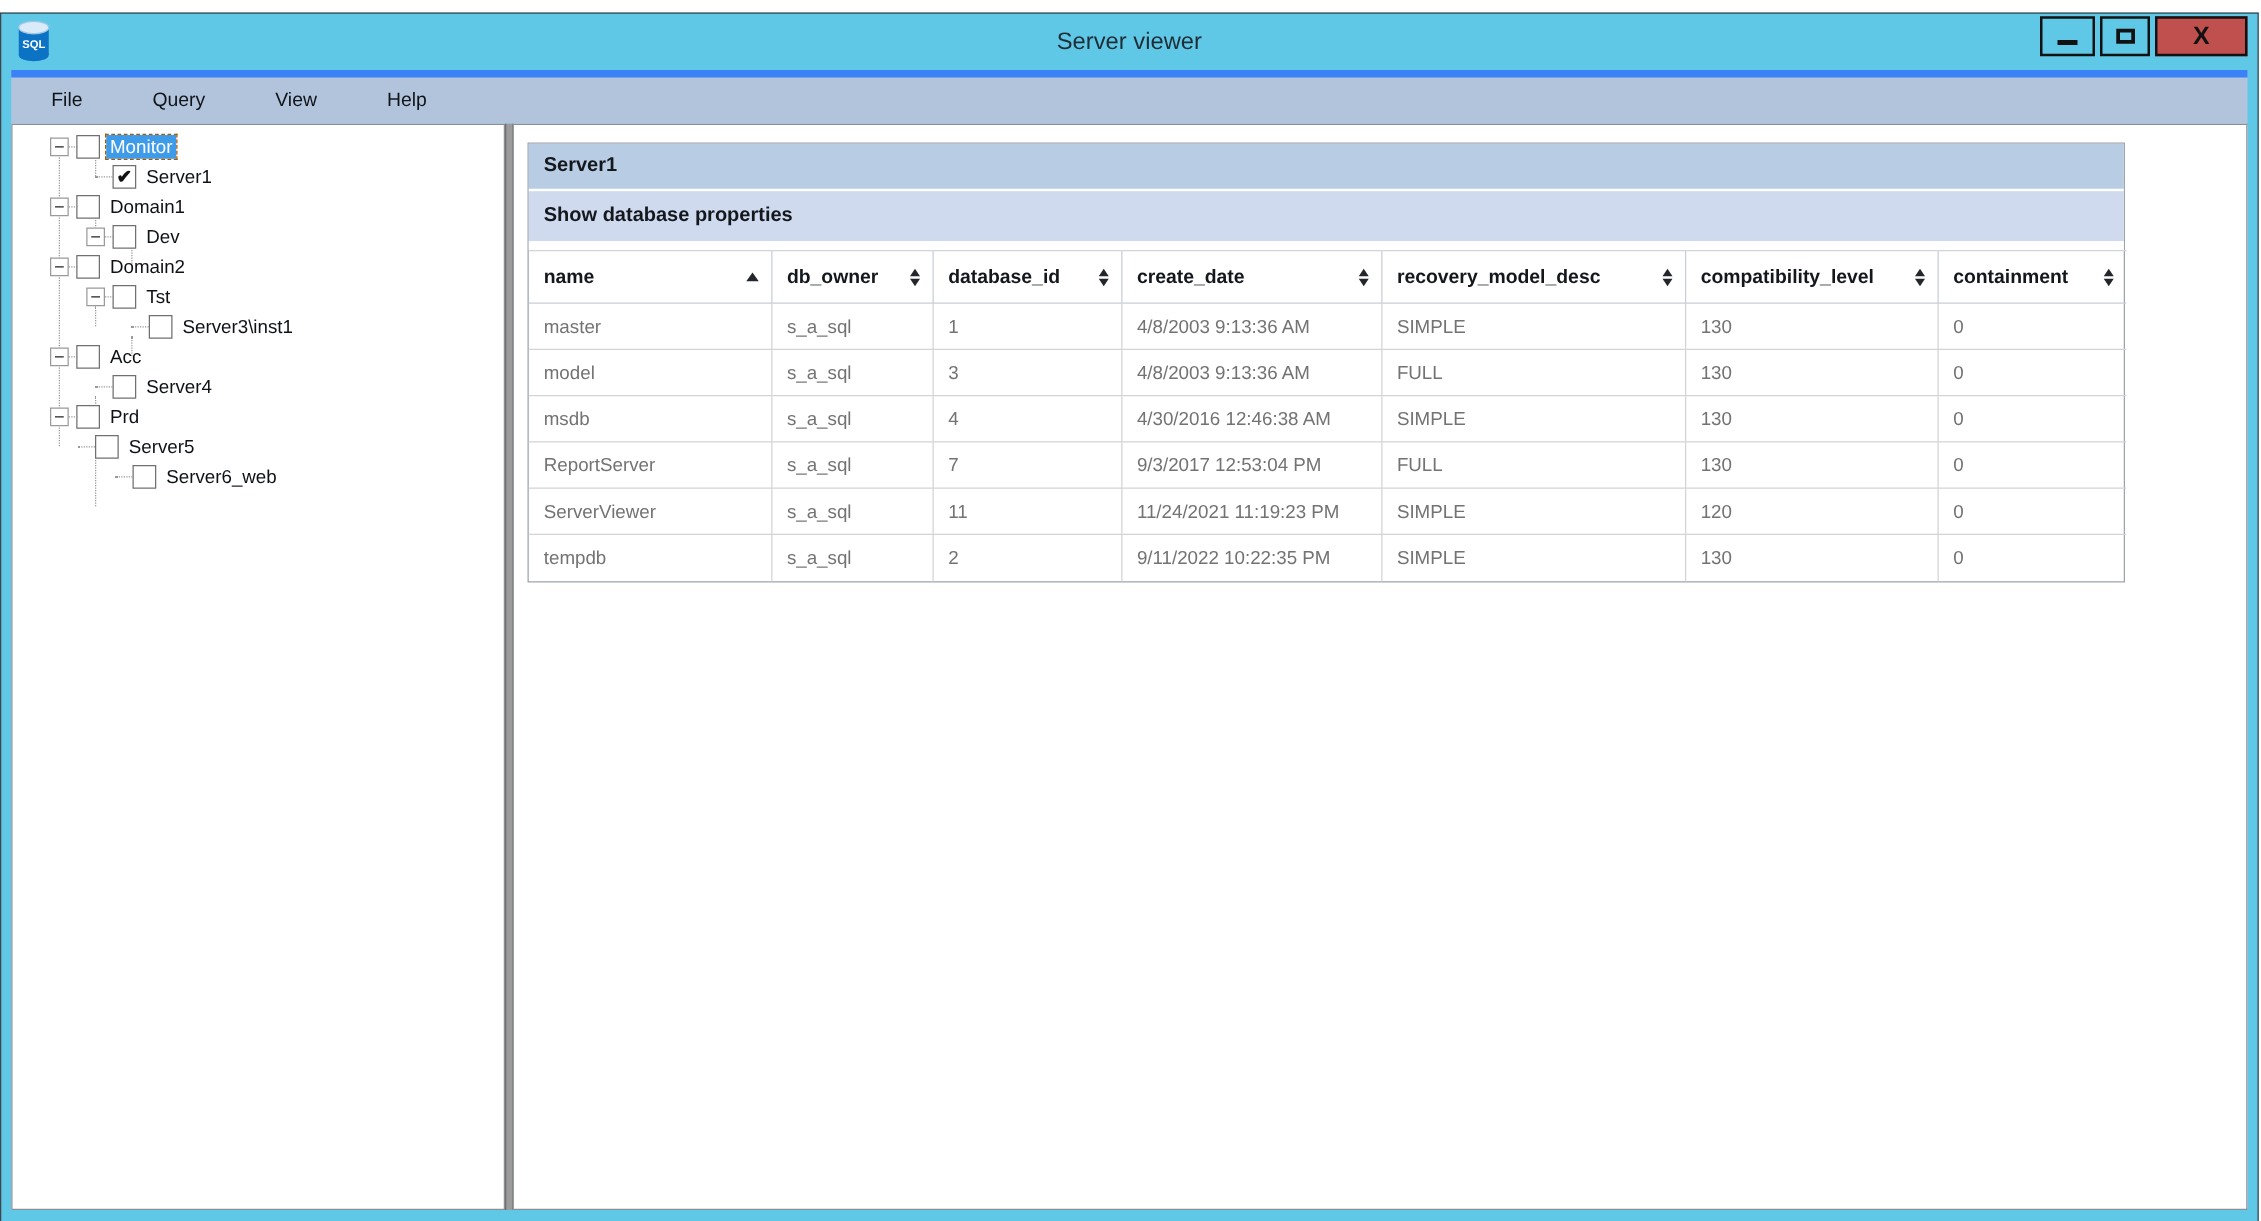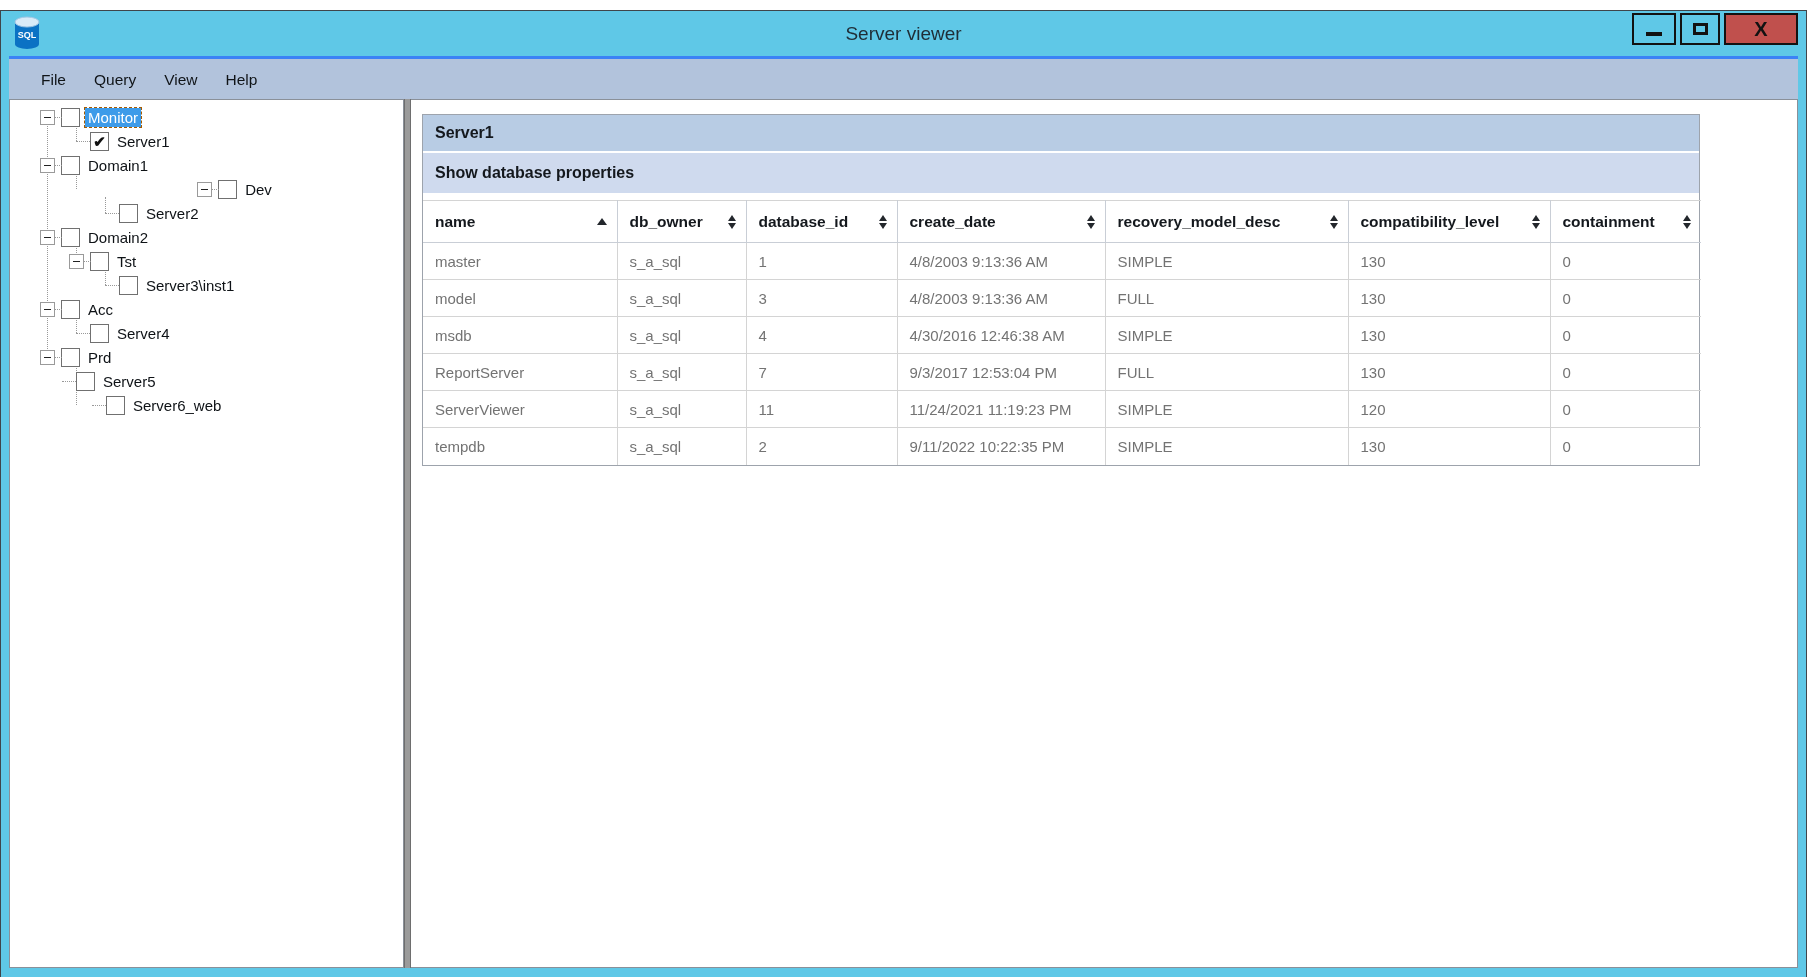--- a/index.html
+++ b/index.html
@@ -23,21 +23,21 @@
   .win-btn{height:32px;border:2px solid #121212;background:var(--titlebar-blue);
     display:flex;align-items:center;justify-content:center;cursor:default;}
   .win-btn.min{width:44px;}
   .win-btn.max{width:40px;}
   .win-btn.close{width:74px;background:var(--close-red);}
   .glyph-min{display:block;width:16px;height:4px;background:#121212;margin-top:10px;}
   .glyph-max{display:block;width:15px;height:12px;border:3px solid #121212;}
   .glyph-close{font-size:20px;font-weight:bold;color:#121212;line-height:28px;}
   
   .menubar{height:43px;margin:0 8px;background:var(--menubar);display:flex;
-    align-items:center;padding-left:18px;border-top:3px solid #3b82f6;}
+    align-items:center;padding-left:18px;border-top:6px solid #3b82f6;gap:28px;}
   .menu-item{padding:0 14px;font-size:15.5px;color:#101418;line-height:43px;cursor:default;}
   
   .main{display:flex;margin:0 8px 12px 8px;height:869px;}
   .tree-panel{position:relative;width:395px;height:100%;background:#fff;
     border:1px solid #8A9099;padding-top:5px;overflow:hidden;}
   .splitter{width:7px;height:100%;background:#9B9B9B;
     border-left:1px solid #6E6E6E;border-right:1px solid #6E6E6E;cursor:col-resize;}
   .content-panel{position:relative;flex:1;height:100%;background:#fff;
     border:1px solid #8A9099;border-left:none;}
   
@@ -137,31 +137,26 @@
           <span class="cb">✔</span>
           <span class="tree-label">Server1</span>
         </div>
         <div class="tree-row" style="padding-left: 30px;">
           <span class="expander">
             <span class="minus"></span>
           </span>
           <span class="cb"></span>
           <span class="tree-label">Domain1</span>
         </div>
-        <div class="tree-row" style="padding-left: 59px; justify-content: center;">
+        <div class="tree-row" style="padding-left: 59px;">
           <span class="expander">
             <span class="minus"></span>
           </span>
           <span class="cb"></span>
           <span class="tree-label">Dev</span>
-        </div>
-        <div class="tree-row" style="padding-left: 88px;">
-          <span class="stub"></span>
-          <span class="cb"></span>
-          <span class="tree-label">Server2</span>
         </div>
         <div class="tree-row" style="padding-left: 30px;">
           <span class="expander">
             <span class="minus"></span>
           </span>
           <span class="cb"></span>
           <span class="tree-label">Domain2</span>
         </div>
         <div class="tree-row" style="padding-left: 59px;">
           <span class="expander">

